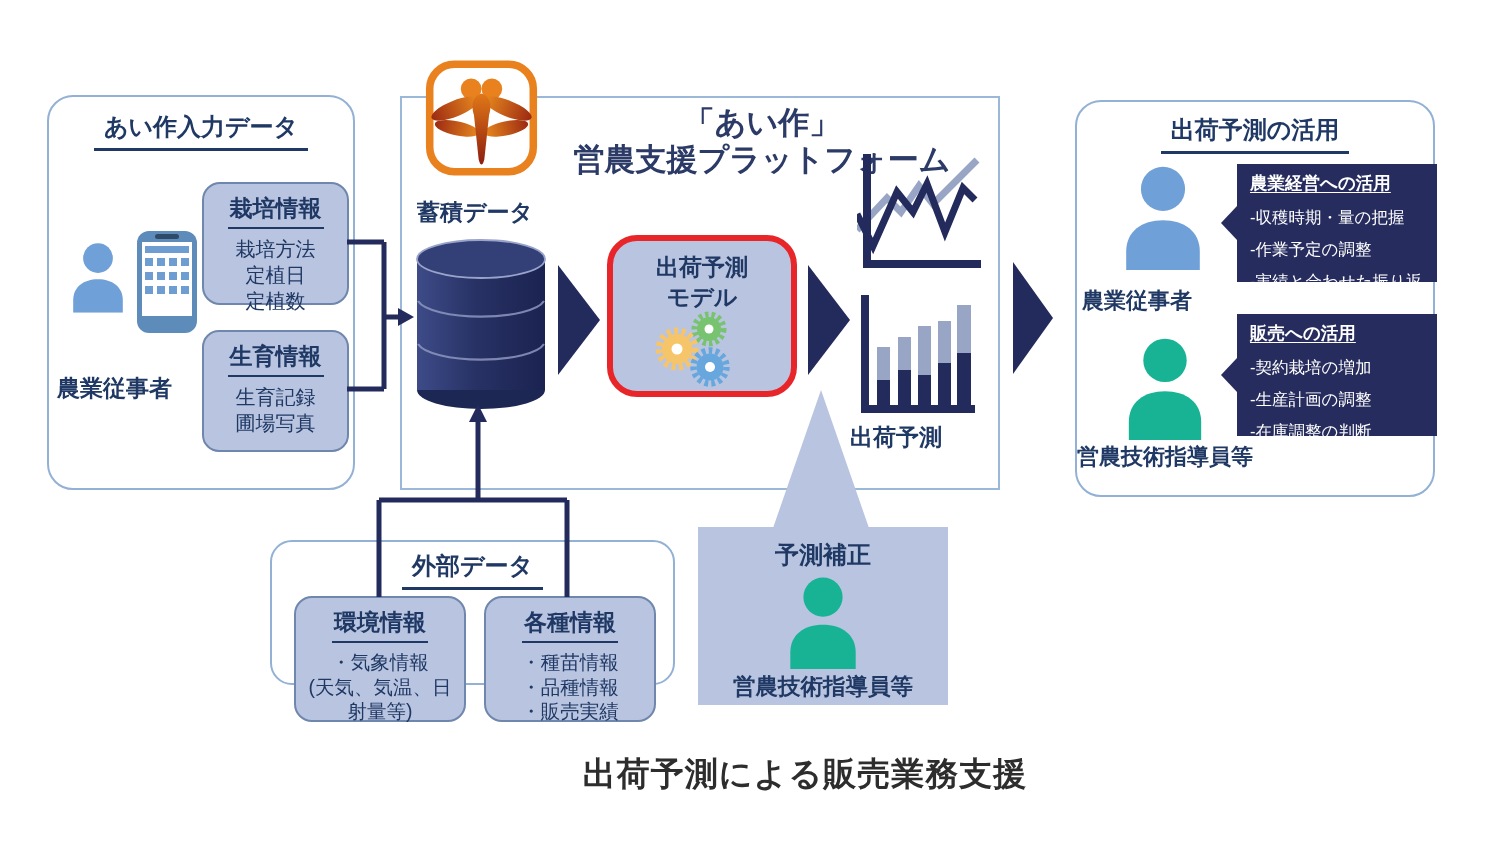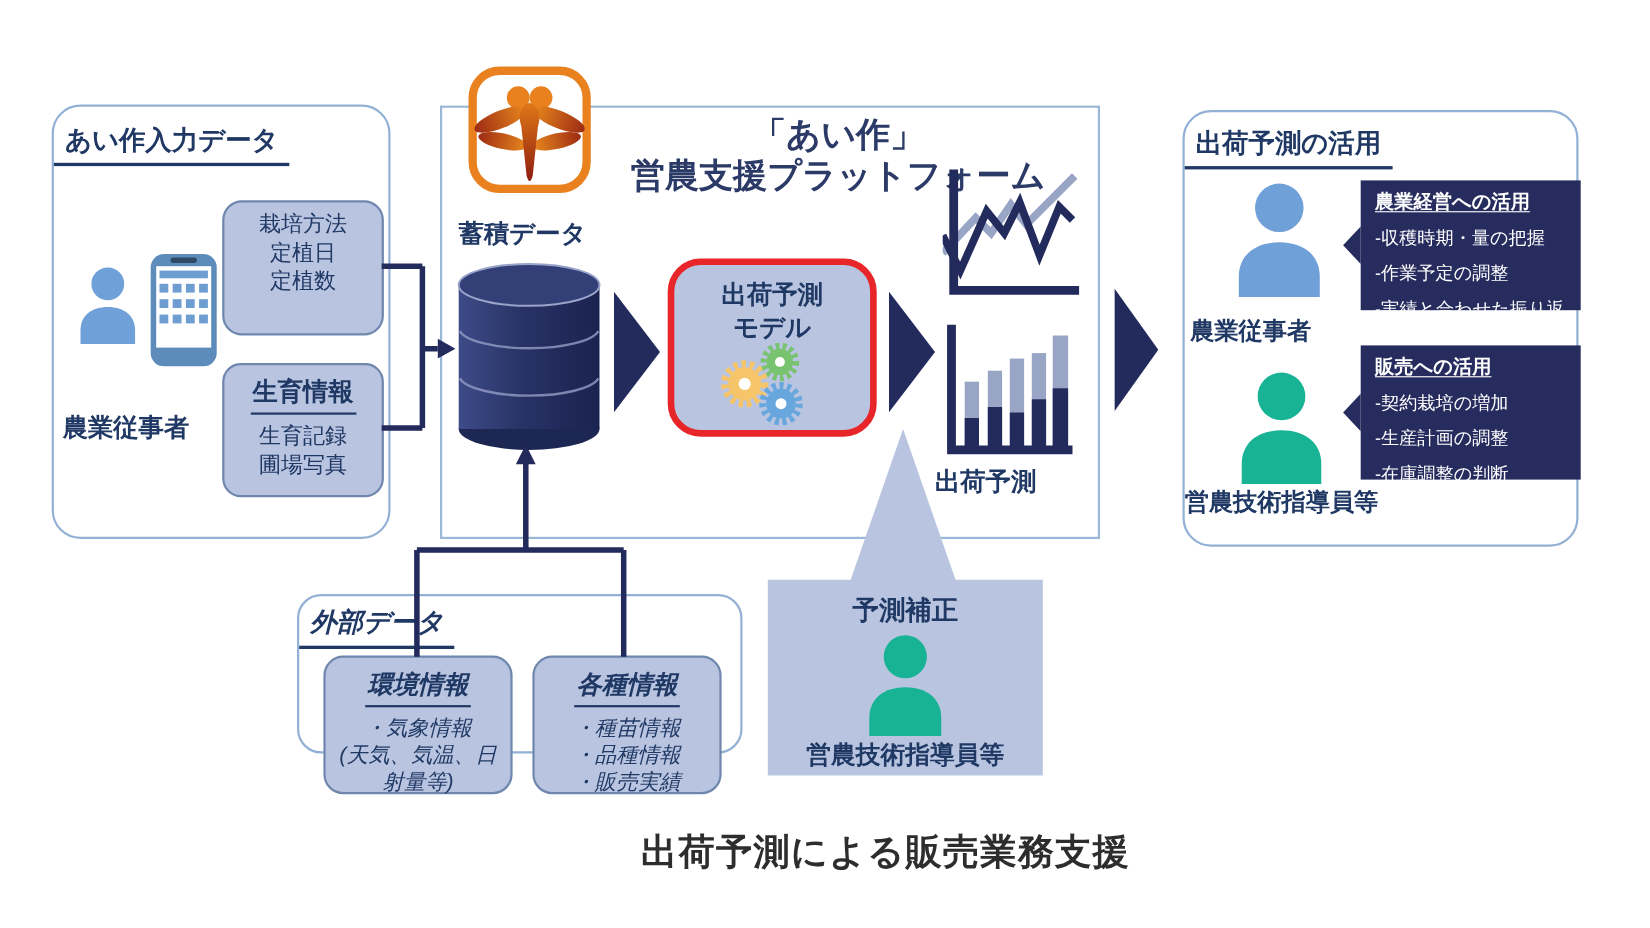--- a/index.html
+++ b/index.html
@@ -2,21 +2,21 @@
 <html><head>
 <meta charset="utf-8">
 <style>
   html,body{margin:0;padding:0;background:#fff;}
   body{font-family:"Liberation Sans","DejaVu Sans",sans-serif;color:#1f3864;}
   .canvas{position:relative;width:1500px;height:844px;background:#fff;overflow:hidden;}
 
   .panel{position:absolute;background:#fff;border:2px solid #93b1d4;box-sizing:border-box;}
   .round{border-radius:26px;}
 
-  .big-heading{position:absolute;left:0;width:100%;text-align:left;font-size:24px;font-weight:700;color:#1f3864;}
+  .big-heading{position:absolute;left:0;width:100%;text-align:center;font-size:24px;font-weight:700;color:#1f3864;}
   .big-heading span{display:inline-block;border-bottom:3px solid #1f3864;padding:0 10px 5px;}
 
   .card{position:absolute;background:#b9c5e0;border:2px solid #6f86ad;border-radius:18px;
         box-sizing:border-box;text-align:center;color:#1f3864;}
   .card-title{margin-top:9px;font-size:23px;font-weight:700;}
   .card-title span{display:inline-block;border-bottom:2.5px solid #1f3864;padding:0 2px 3px;}
   .card-lines{margin-top:7px;font-size:20px;line-height:1.3;font-weight:500;}
   .card-lines .cl{padding:0 6px;}
 
   .plabel{position:absolute;text-align:left;font-size:23px;font-weight:600;color:#1f3864;}
@@ -98,20 +98,21 @@
         <rect x="9" y="56" width="8" height="8"></rect>
           <rect x="21" y="56" width="8" height="8"></rect>
           <rect x="33" y="56" width="8" height="8"></rect>
           <rect x="45" y="56" width="8" height="8"></rect>
       </g>
     </svg>
 
     <div class="plabel" style="left:8px;top:276px;width:150px;">農業従事者</div>
 
     <div class="card" style="left:153px;top:85px;width:147px;height:123px;">
+      <div class="card-title"><span>栽培情報</span></div>
       <div class="card-lines">
         <div class="cl">栽培方法</div>
         <div class="cl">定植日</div>
         <div class="cl">定植数</div>
       </div>
     </div>
 
     <div class="card" style="left:153px;top:233px;width:147px;height:122px;border-radius:17px;">
       <div class="card-title"><span>生育情報</span></div>
       <div class="card-lines">
@@ -227,21 +228,21 @@
     <div class="plabel" style="left:0px;top:340px;width:190px;font-size:22px;">営農技術指導員等</div>
 
     <div class="bubble" style="left:160px;top:212px;width:200px;height:122px;">
       <div class="bubble-title">販売への活用</div>
       <div class="bubble-line">-契約栽培の増加</div>
       <div class="bubble-line">-生産計画の調整</div>
       <div class="bubble-line">-在庫調整の判断</div>
     </div>
   </div>
 
-  <div class="panel" style="left:270px;top:540px;width:405px;height:145px;border-radius:22px;font-style:italic;">
+  <div class="panel" style="left:270px;top:540px;width:405px;height:145px;border-radius:22px;">
     <div class="big-heading" style="top:8px;"><span>外部データ</span></div>
 
     <div class="card" style="left:22px;top:54px;width:172px;height:126px;">
       <div class="card-title"><span>環境情報</span></div>
       <div class="card-lines" style="font-size:19.5px;line-height:1.26;">
         <div class="cl">・気象情報</div>
         <div class="cl">(天気、気温、日射量等)</div>
       </div>
     </div>
 

